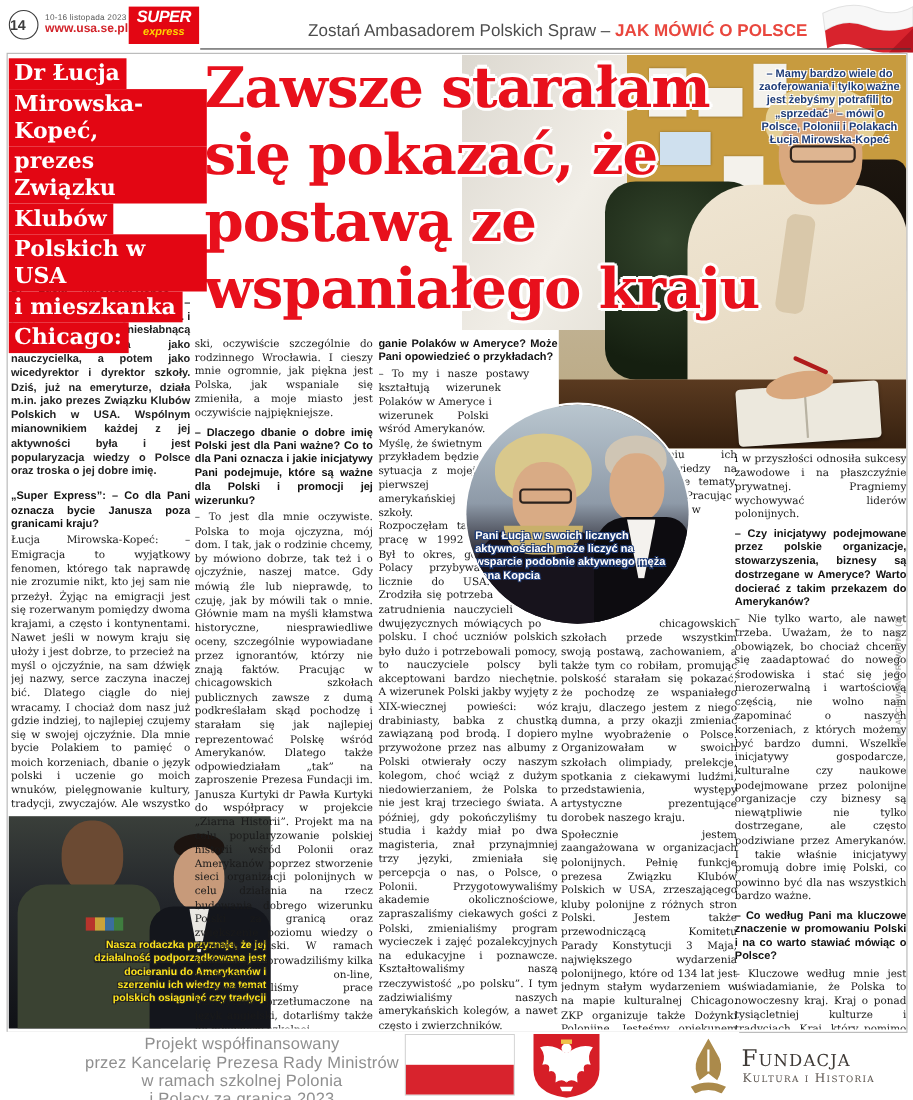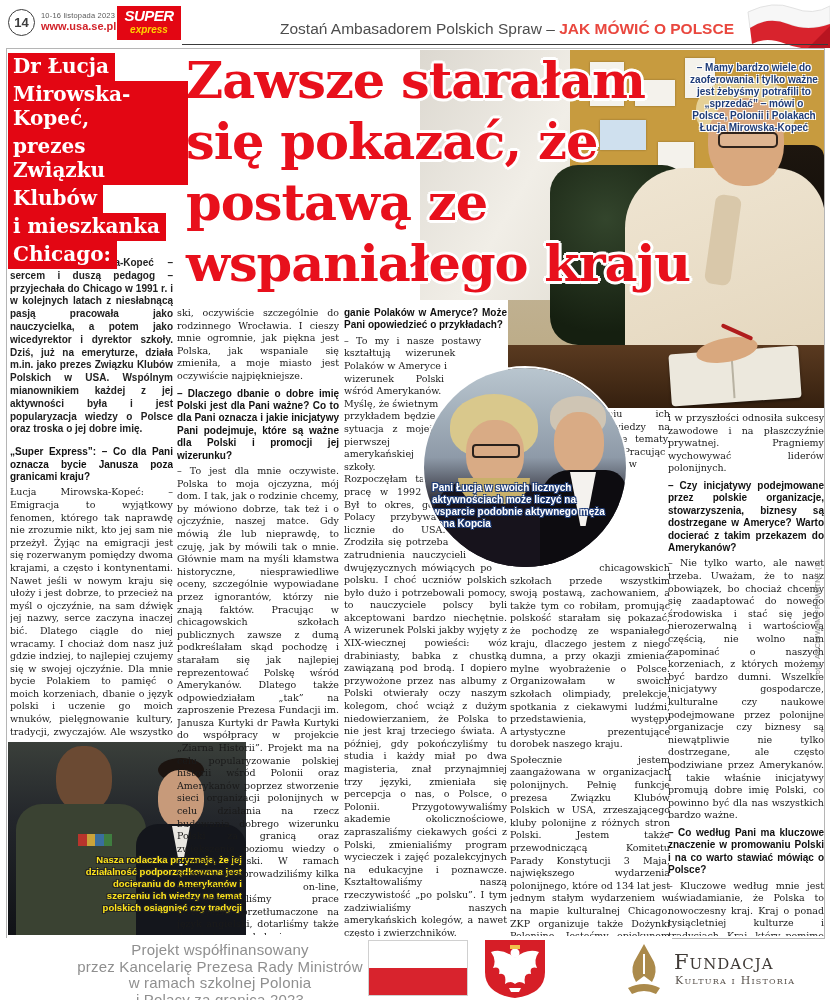--- a/index.html
+++ b/index.html
@@ -3,21 +3,21 @@
 <meta charset="utf-8">
 <style>
   html,body{margin:0;padding:0;}
   body{width:830px;height:1000px;position:relative;background:#fff;
        font-family:"Liberation Sans",sans-serif;overflow:hidden;}
 
   
   .hdr{position:absolute;left:0;top:0;width:830px;height:47px;background:#fff;}
   .hdr-rule{position:absolute;left:182px;top:44px;width:646px;height:0;border-top:1.5px solid #3a3a3a;}
   .pagenum{position:absolute;left:8px;top:9px;width:25px;height:25px;border:1.6px solid #3c3c3c;
-           border-radius:50%;text-align:center;line-height:25px;font-size:13px;font-weight:bold;color:#3c3c3c;}
+           border-radius:50%;line-height:25px;font-size:13px;font-weight:bold;color:#3c3c3c;}
   .hdate{position:absolute;left:41px;top:11px;font-size:7.5px;color:#5a5a5a;letter-spacing:.2px;}
   .hsite{position:absolute;left:41px;top:20px;font-size:11px;font-weight:bold;color:#d2232a;}
   .selogo{position:absolute;left:118px;top:7px;width:62px;height:32px;background:#e30613;
           box-shadow:0 0 0 1px #e30613;text-align:center;}
   .selogo .t1{display:block;color:#fff;font-weight:bold;font-style:italic;font-size:15px;line-height:18px;letter-spacing:-.5px;}
   .selogo .t2{display:block;color:#ffd400;font-weight:bold;font-style:italic;font-size:10px;line-height:11px;margin-top:-1px;}
   .strap{position:absolute;right:96px;top:20px;font-size:15.5px;color:#4d4d4d;white-space:nowrap;}
   .strap .red{color:#e9473e;font-weight:bold;}
   .hflag{position:absolute;right:0;top:0;width:92px;height:48px;}
 
@@ -190,20 +190,21 @@
   <div class="pm-hand"></div>
   <div class="pm-pen"></div>
   <div class="cap-main">– Mamy bardzo wiele do zaoferowania i tylko ważne jest żebyśmy potrafili to „sprzedać” – mówi o Polsce, Polonii i Polakach Łucja Mirowska-Kopeć</div>
 </div>
 
 <div class="kicker">
   <span>Dr Łucja</span>
   <span>Mirowska-Kopeć,</span>
   <span>prezes Związku</span>
   <span>Klubów</span>
+  <span>Polskich w USA</span>
   <span>i mieszkanka</span>
   <span>Chicago:</span>
 </div>
 
 <div class="headline">
   <div>Zawsze starałam</div>
   <div>się pokazać, że</div>
   <div>postawą ze</div>
   <div>wspaniałego kraju</div>
 </div>

